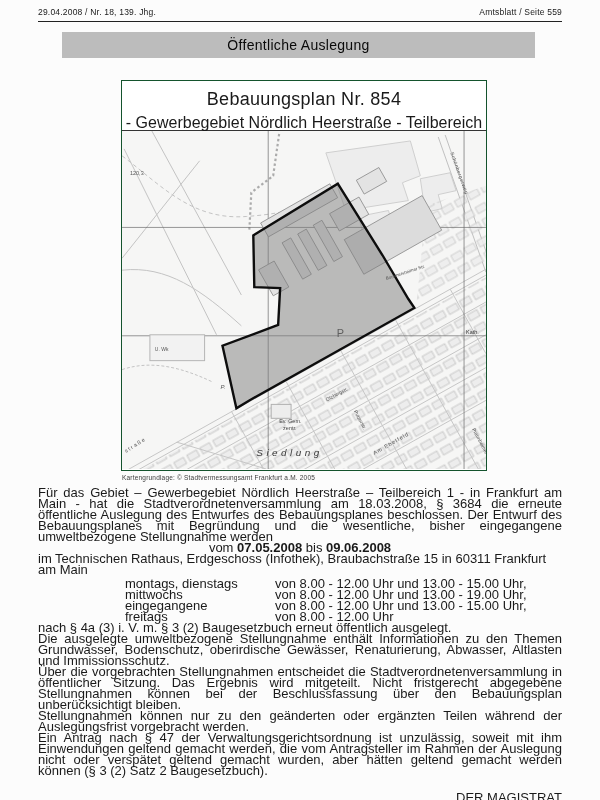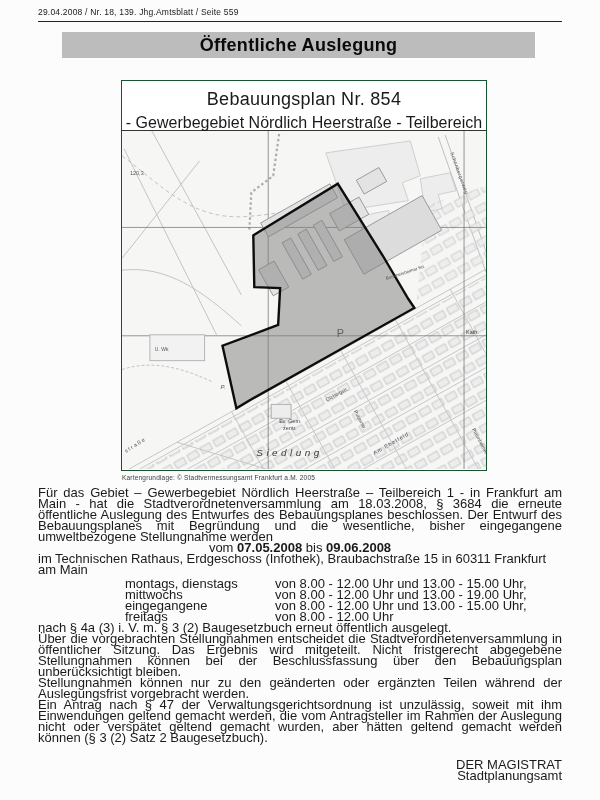--- a/index.html
+++ b/index.html
@@ -1,24 +1,24 @@
 <!DOCTYPE html>
 <html><head>
 <meta charset="utf-8">
 <style>
   html,body{margin:0;padding:0;background:#e8e8e8;}
   .page{position:relative;width:600px;height:800px;background:#fcfcfc;overflow:hidden;
         font-family:"Liberation Sans","DejaVu Sans",sans-serif;color:#1a1a1a;}
   
-  .hdr{position:absolute;top:7px;left:38px;width:524px;display:flex;
+  .hdr{position:absolute;top:7px;left:38px;width:524px;display:flex;justify-content:space-between;
        font-size:8.5px;letter-spacing:.2px;border-bottom:1px solid #222;padding-bottom:4px;}
   
   .banner{position:absolute;top:32px;left:62px;width:473px;height:26px;background:#bcbcbc;
           display:flex;align-items:center;justify-content:center;
-          font-size:18px;font-weight:bold;letter-spacing:.3px;color:#0a0a0a;}
+          font-size:14px;font-weight:normal;letter-spacing:.3px;color:#0a0a0a;}
   
   .planbox{position:absolute;top:80px;left:121px;width:366px;height:391px;
            border:1px solid #14532d;box-sizing:border-box;background:#fff;}
   .plantitle{height:50px;border-bottom:1px solid #333;text-align:center;padding-top:8px;box-sizing:border-box;}
   .plantitle .t1{font-size:18px;letter-spacing:.3px;}
   .plantitle .t2{font-size:16px;margin-top:4px;}
   .mapwrap{width:364px;height:338px;overflow:hidden;}
   .mapwrap svg{display:block;}
   .mapcap{position:absolute;top:474px;left:122px;font-size:6.5px;color:#3c3c3c;letter-spacing:.2px;}
   
@@ -168,20 +168,21 @@
         <span class="days">eingegangene</span>
         <span class="times">von 8.00 - 12.00 Uhr und 13.00 - 15.00 Uhr,</span>
       </div>
       <div class="srow">
         <span class="days">freitags</span>
         <span class="times">von 8.00 - 12.00 Uhr</span>
       </div>
     </div>
 
     <p class="gap7">nach § 4a (3) i. V. m. § 3 (2) Baugesetzbuch erneut öffentlich ausgelegt.</p>
+    <p class="gap6">Die ausgelegte umweltbezogene Stellungnahme enthält Informationen zu den Themen Grundwasser, Bodenschutz, oberirdische Gewässer, Renaturierung, Abwasser, Altlasten und Immissionsschutz.</p>
     <p class="gap6">Über die vorgebrachten Stellungnahmen entscheidet die Stadtverordnetenversammlung in öffentlicher Sitzung. Das Ergebnis wird mitgeteilt. Nicht fristgerecht abgegebene Stellungnahmen können bei der Beschlussfassung über den Bebauungsplan unberücksichtigt bleiben.</p>
     <p class="gap6">Stellungnahmen können nur zu den geänderten oder ergänzten Teilen während der Auslegungsfrist vorgebracht werden.</p>
     <p class="gap6">Ein Antrag nach § 47 der Verwaltungsgerichtsordnung ist unzulässig, soweit mit ihm Einwendungen geltend gemacht werden, die vom Antragsteller im Rahmen der Auslegung nicht oder verspätet geltend gemacht wurden, aber hätten geltend gemacht werden können (§ 3 (2) Satz 2 Baugesetzbuch).</p>
 
     <div class="sig">
       <div>DER MAGISTRAT</div>
       <div>Stadtplanungsamt</div>
     </div>
   </div>
 

